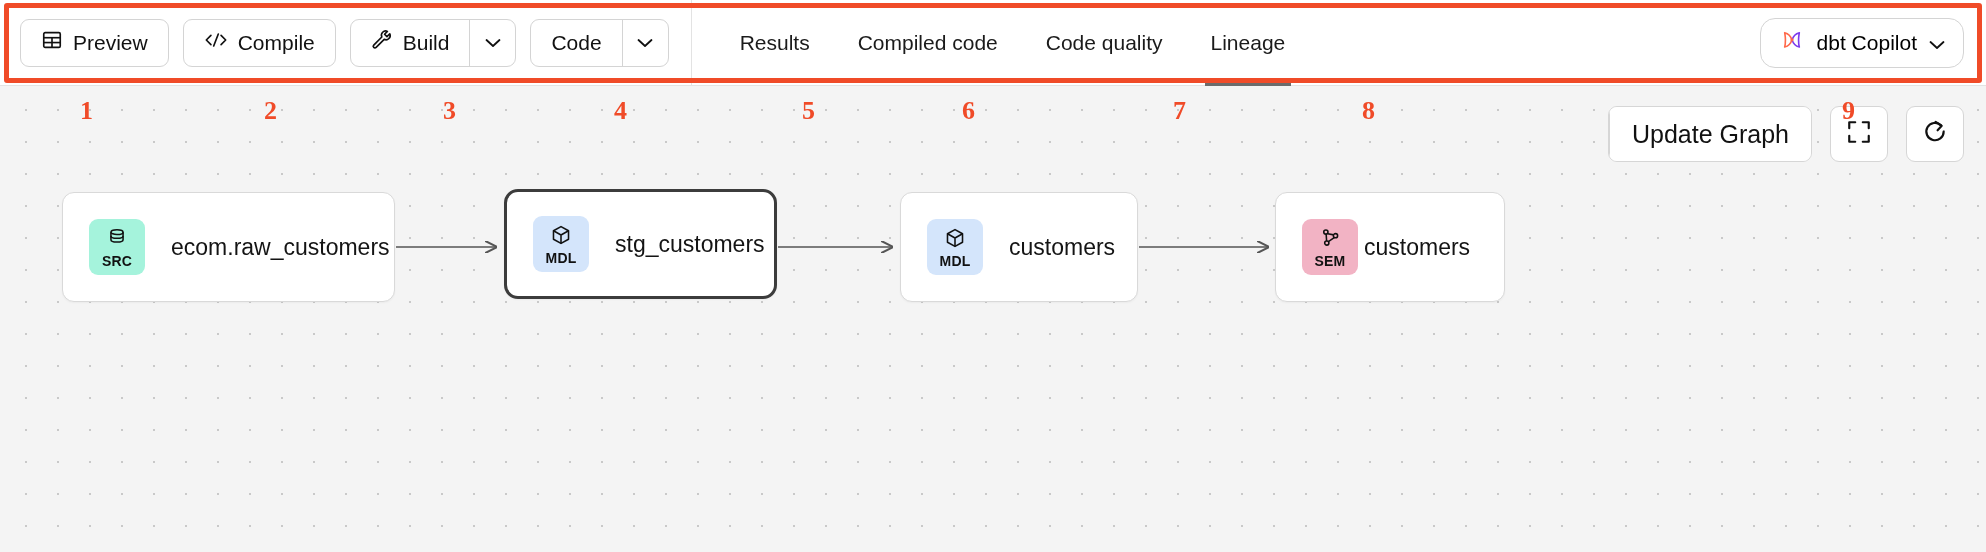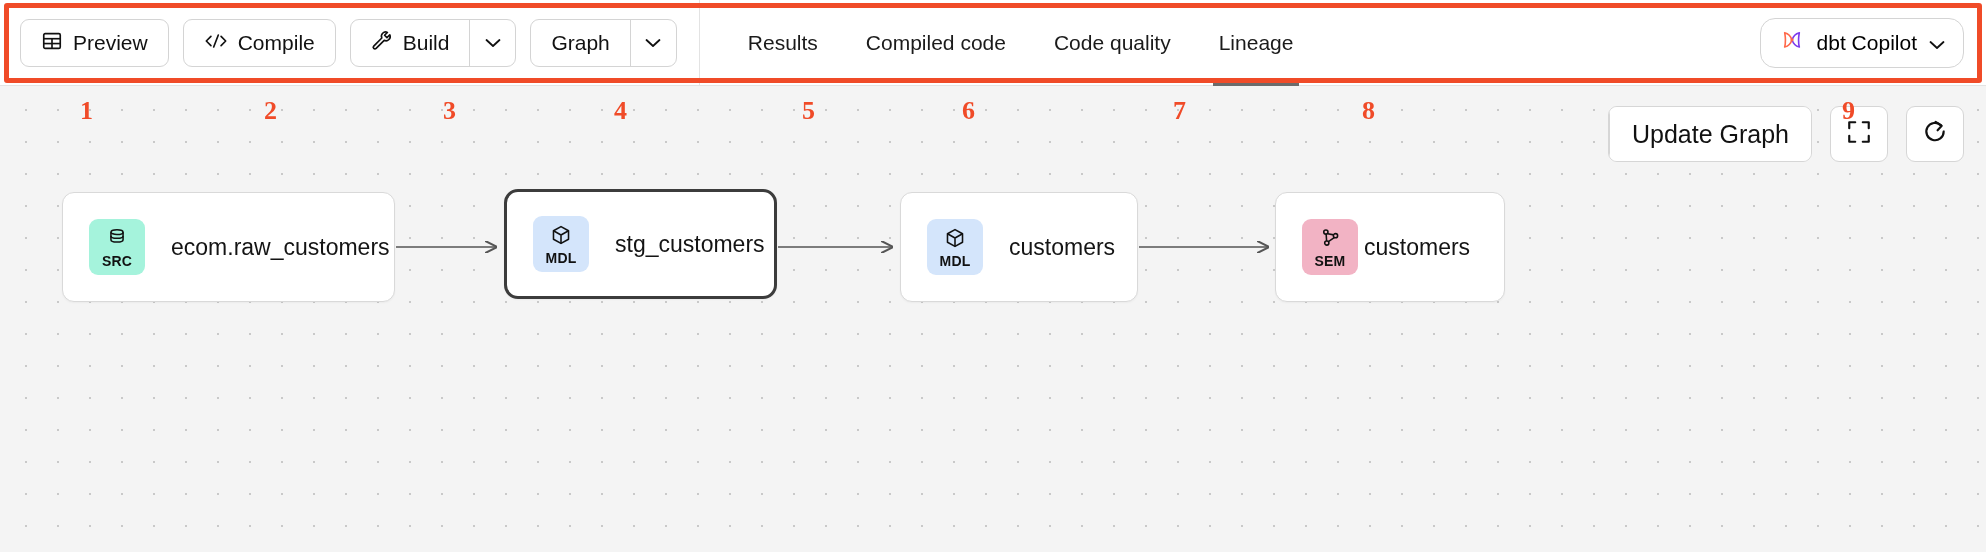--- a/index.html
+++ b/index.html
@@ -28,21 +28,21 @@
     line-height: 26px;
     z-index: 41;
     font-family: "Liberation Serif", serif;
   }
 
   
   .toolbar {
     position: absolute; left: 0; top: 0;
     width: 1986px; height: 86px;
     background: #ffffff;
-    display: flex; 
+    display: flex; align-items: center;
     border-bottom: 1px solid #e3e3e3;
   }
   .tb-left {
     display: flex; align-items: center; gap: 14px;
     padding-left: 20px;
     height: 86px;
   }
   .btn {
     display: flex; align-items: center; justify-content: center;
     gap: 10px;
@@ -247,21 +247,21 @@
           <span>
             <svg width="16" height="10" viewBox="0 0 16 10" fill="none" stroke="#111" stroke-width="1.8" stroke-linecap="round" stroke-linejoin="round">
               <polyline points="1.5,2 8,8 14.5,2"></polyline>
             </svg>
           </span>
         </div>
       </div>
 
       <div class="btn-split">
         <div class="main">
-          <span>Graph</span>
+          <span>Code</span>
         </div>
         <div class="caret">
           <span>
             <svg width="16" height="10" viewBox="0 0 16 10" fill="none" stroke="#111" stroke-width="1.8" stroke-linecap="round" stroke-linejoin="round">
               <polyline points="1.5,2 8,8 14.5,2"></polyline>
             </svg>
           </span>
         </div>
       </div>
 

